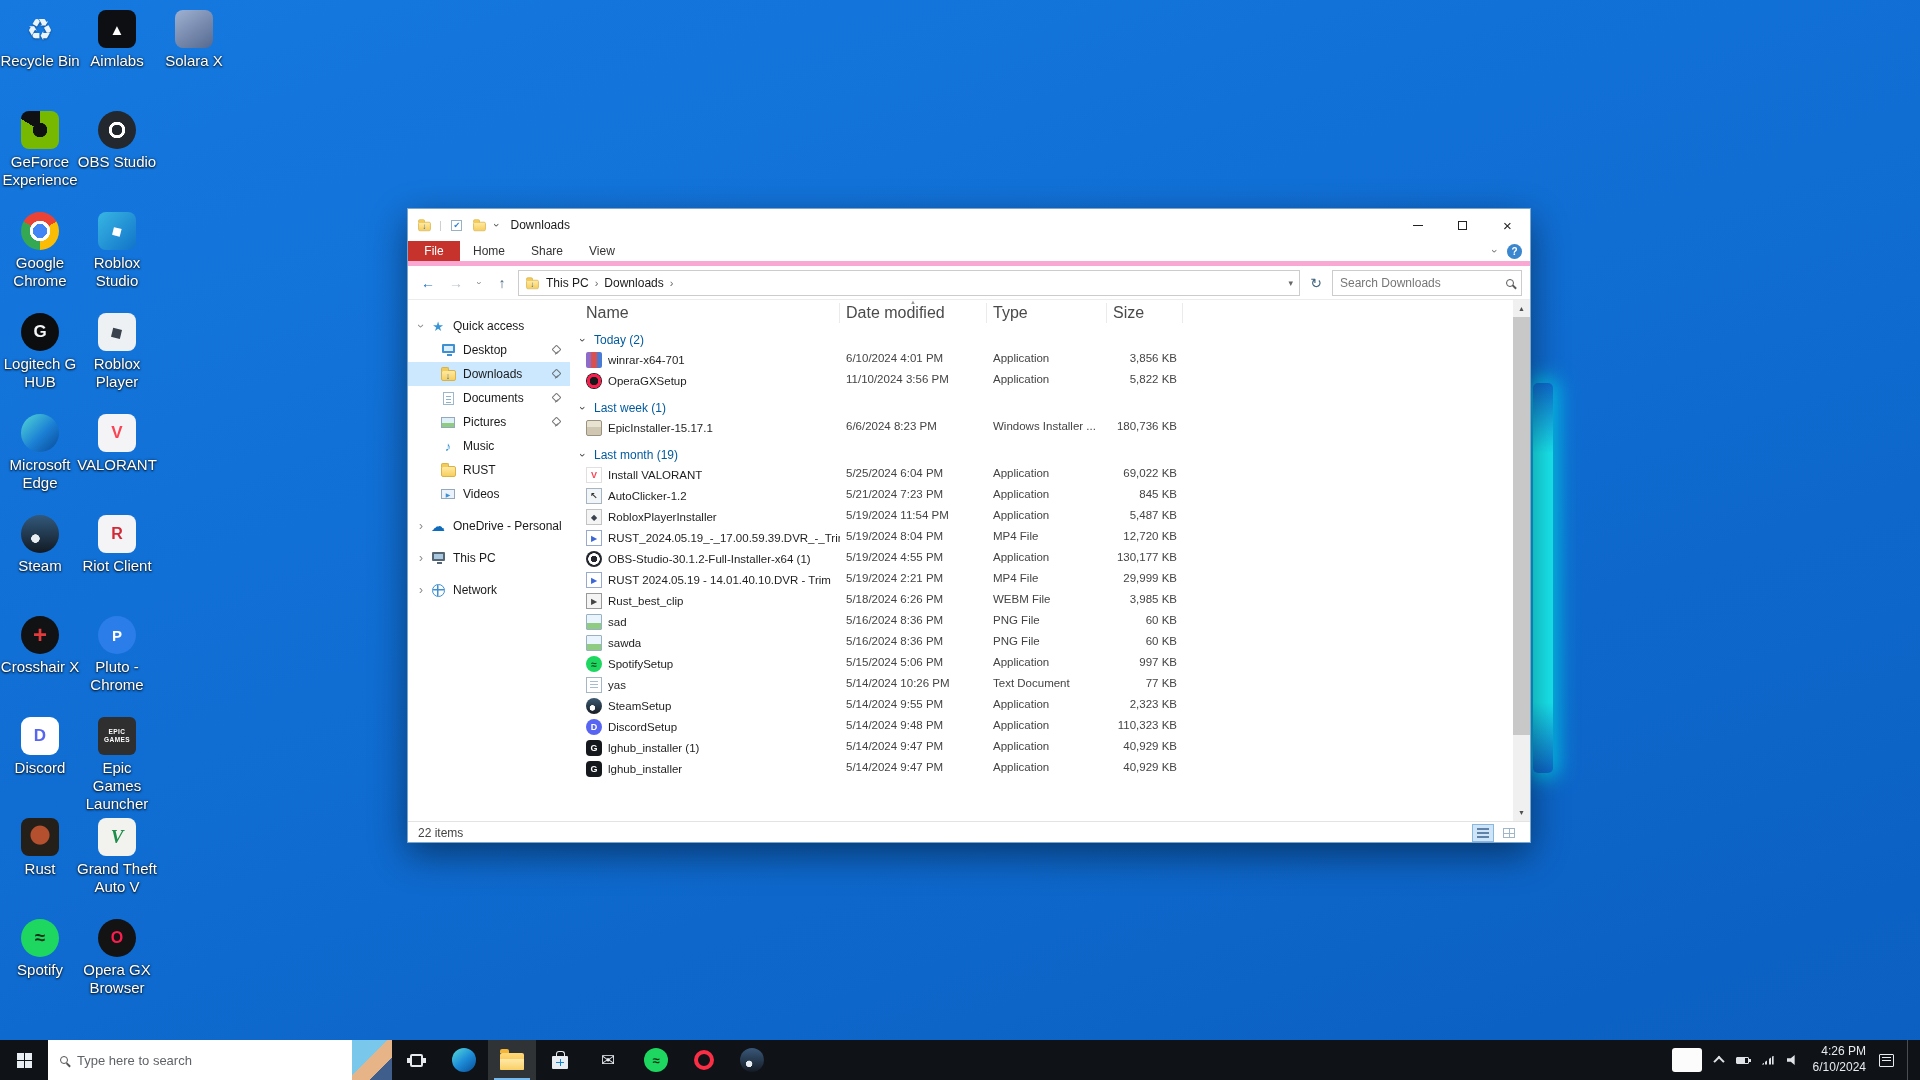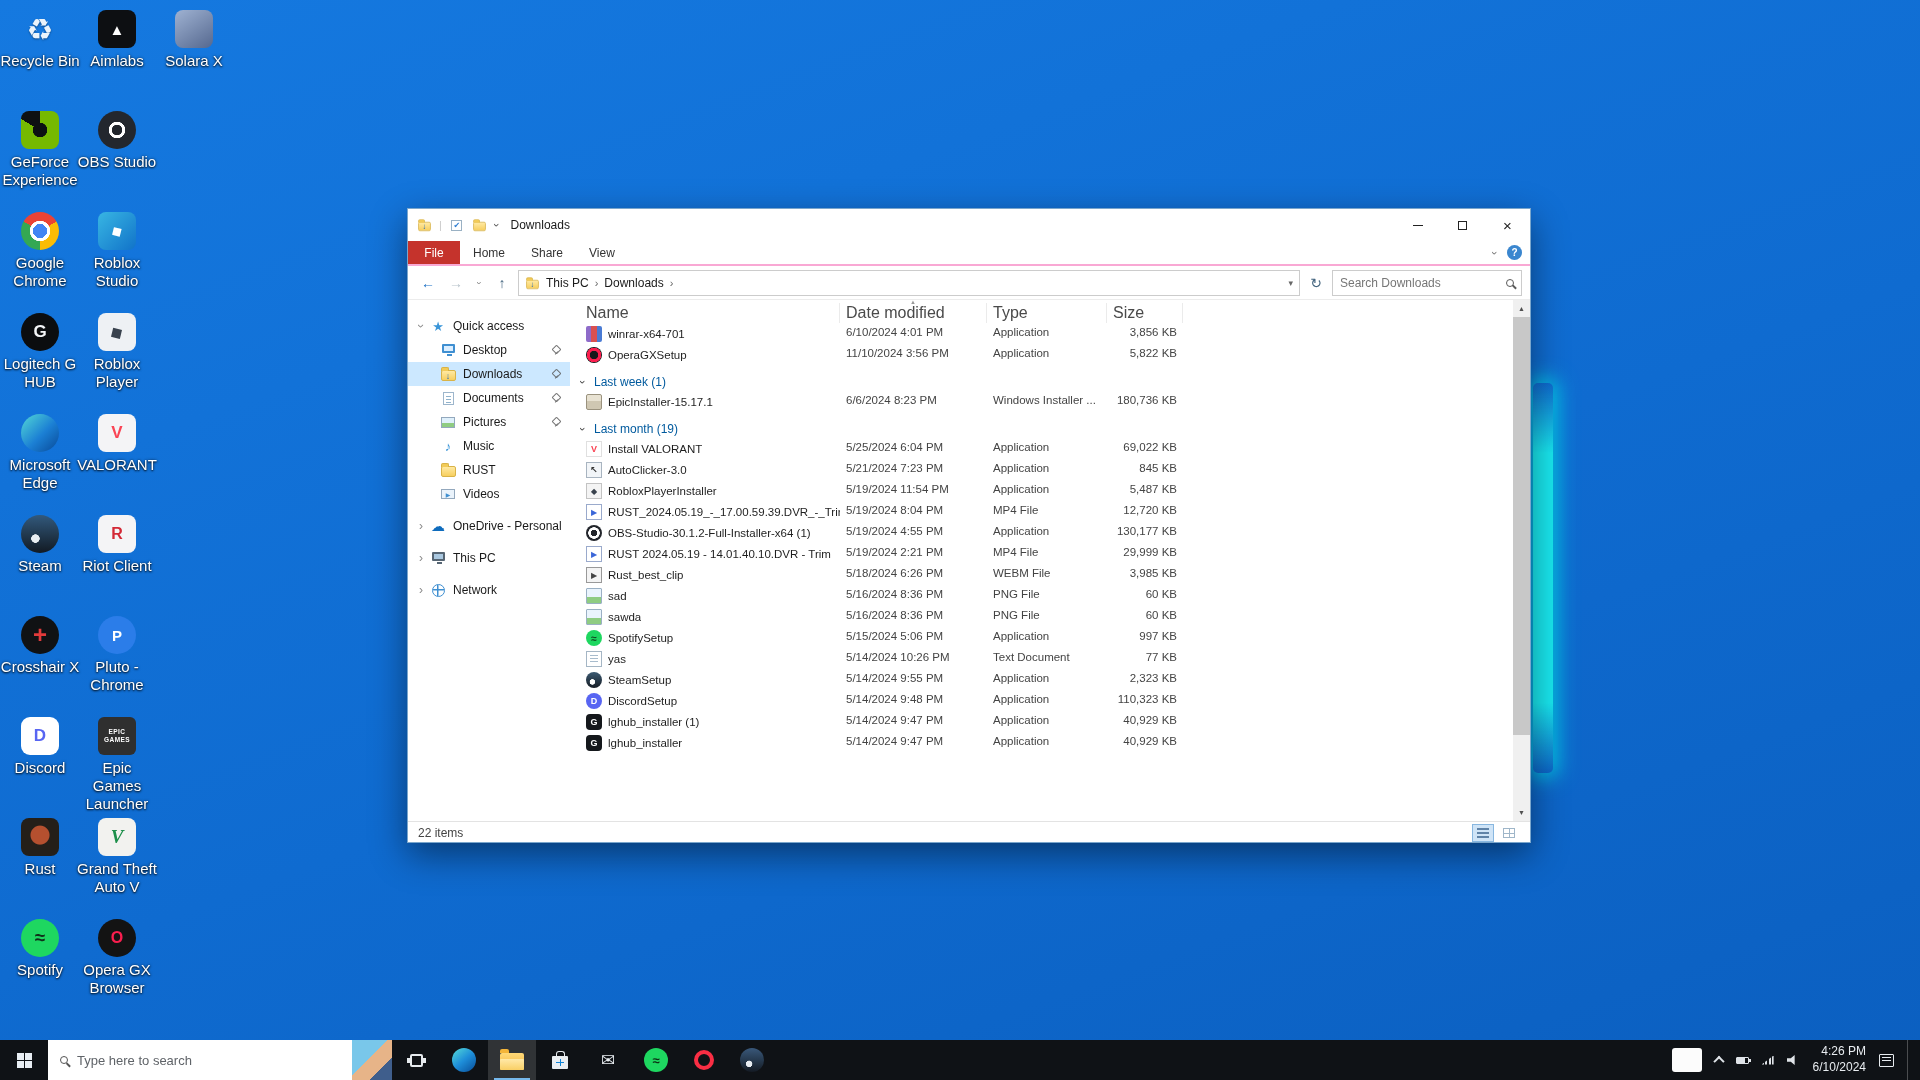--- a/index.html
+++ b/index.html
@@ -60,21 +60,21 @@
   .qicon,.qbtn{display:flex;align-items:center;justify-content:center;width:16px;height:16px}
   .qprop{width:11px;height:11px;background:#fff;border:1px solid #9ab1c4;display:flex;align-items:center;justify-content:center;font-size:8px;color:#2d7dd2}
   .qchev{color:#555;font-size:11px}
   .rot90{display:inline-block;transform:rotate(90deg)}
   .wtitle{margin-left:12px;font-size:12px;color:#1a1a1a}
   .wbtns{margin-left:auto;display:flex;height:100%}
   .wbtn{width:45px;height:100%;display:flex;align-items:center;justify-content:center;color:#222}
   .glyph-min{width:10px;height:1px;background:#222}
   .glyph-max{width:9px;height:9px;border:1px solid #222}
   .glyph-close{font-size:15px;line-height:1}
-  .menubar{height:25px;display:flex;align-items:stretch;border-bottom:2px solid #f9a8d4;flex:none}
+  .menubar{height:25px;display:flex;align-items:stretch;border-bottom:5px solid #f9a8d4;flex:none}
   .mfile{width:52px;display:flex;align-items:center;justify-content:center;background:#c5332c;color:#fff;font-size:12px}
   .mitem{padding:0 13px;display:flex;align-items:center;font-size:12px;color:#333}
   .mright{margin-left:auto;display:flex;align-items:center;gap:10px;padding-right:8px}
   .ribchev{color:#777;font-size:11px}
   .help{width:15px;height:15px;border-radius:50%;background:#3a86cf;color:#fff;font-size:10px;font-weight:700;display:flex;align-items:center;justify-content:center}
   .addrbar{height:34px;display:flex;align-items:center;gap:4px;padding:0 8px;border-bottom:1px solid #ececec;flex:none}
   .nav{width:24px;height:24px;display:flex;align-items:center;justify-content:center;font-size:14px;color:#1b6fc4}
   .nav.dis{color:#b9c4cc}
   .nav.small{width:14px;font-size:9px;color:#666}
   .nav.up{color:#44657f}
@@ -450,20 +450,24 @@
               <span>Date modified</span>
             </div>
           <div class="ch c-type">
               <span>Type</span>
             </div>
           <div class="ch c-size">
               <span>Size</span>
             </div>
         </div>
         <div class="filelist" id="filelist">
+            <div class="grouphdr">
+              <span class="gchev">›</span>
+              <span class="glabel">Today (2)</span>
+            </div>
             <div class="frow">
               <div class="fc fc-name">
                 <span class="fic fi-winrar"></span>
                 <span class="fname">winrar-x64-701</span>
               </div>
               <div class="fc fc-date">6/10/2024 4:01 PM</div>
               <div class="fc fc-type">Application</div>
               <div class="fc fc-size">3,856 KB</div>
             </div>
             <div class="frow">
@@ -497,21 +501,21 @@
                 <span class="fic fi-valorant">V</span>
                 <span class="fname">Install VALORANT</span>
               </div>
               <div class="fc fc-date">5/25/2024 6:04 PM</div>
               <div class="fc fc-type">Application</div>
               <div class="fc fc-size">69,022 KB</div>
             </div>
             <div class="frow">
               <div class="fc fc-name">
                 <span class="fic fi-autoclicker">↖</span>
-                <span class="fname">AutoClicker-3.0</span>
+                <span class="fname">AutoClicker-1.2</span>
               </div>
               <div class="fc fc-date">5/21/2024 7:23 PM</div>
               <div class="fc fc-type">Application</div>
               <div class="fc fc-size">845 KB</div>
             </div>
             <div class="frow">
               <div class="fc fc-name">
                 <span class="fic fi-roblox">◆</span>
                 <span class="fname">RobloxPlayerInstaller</span>
               </div>

